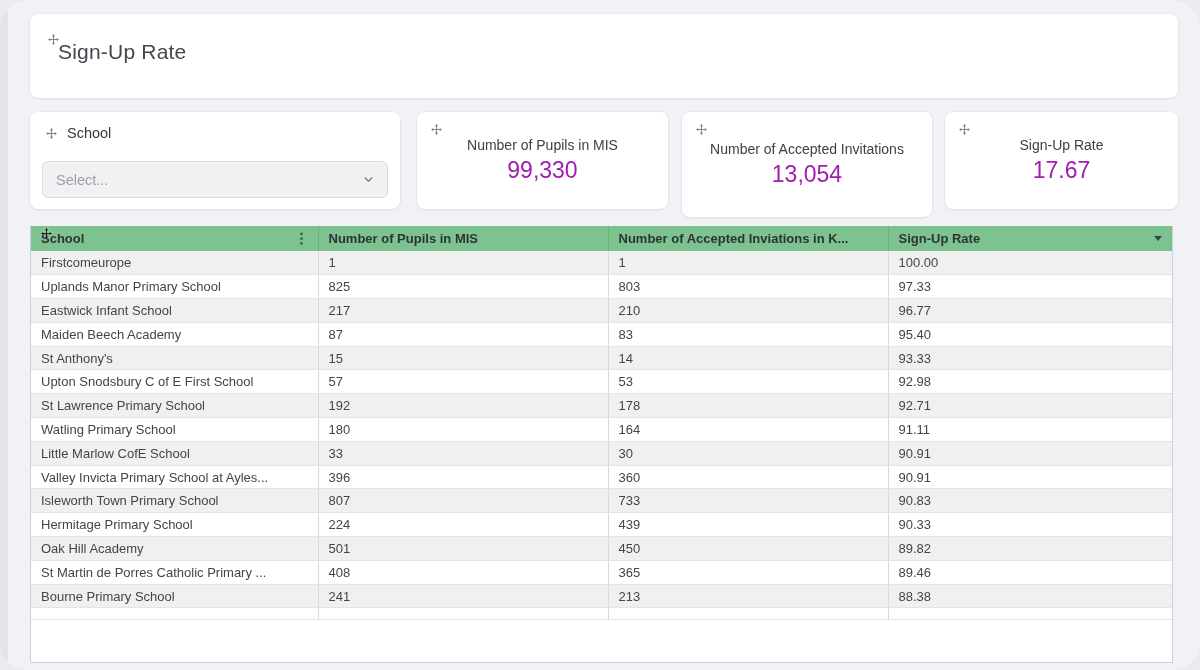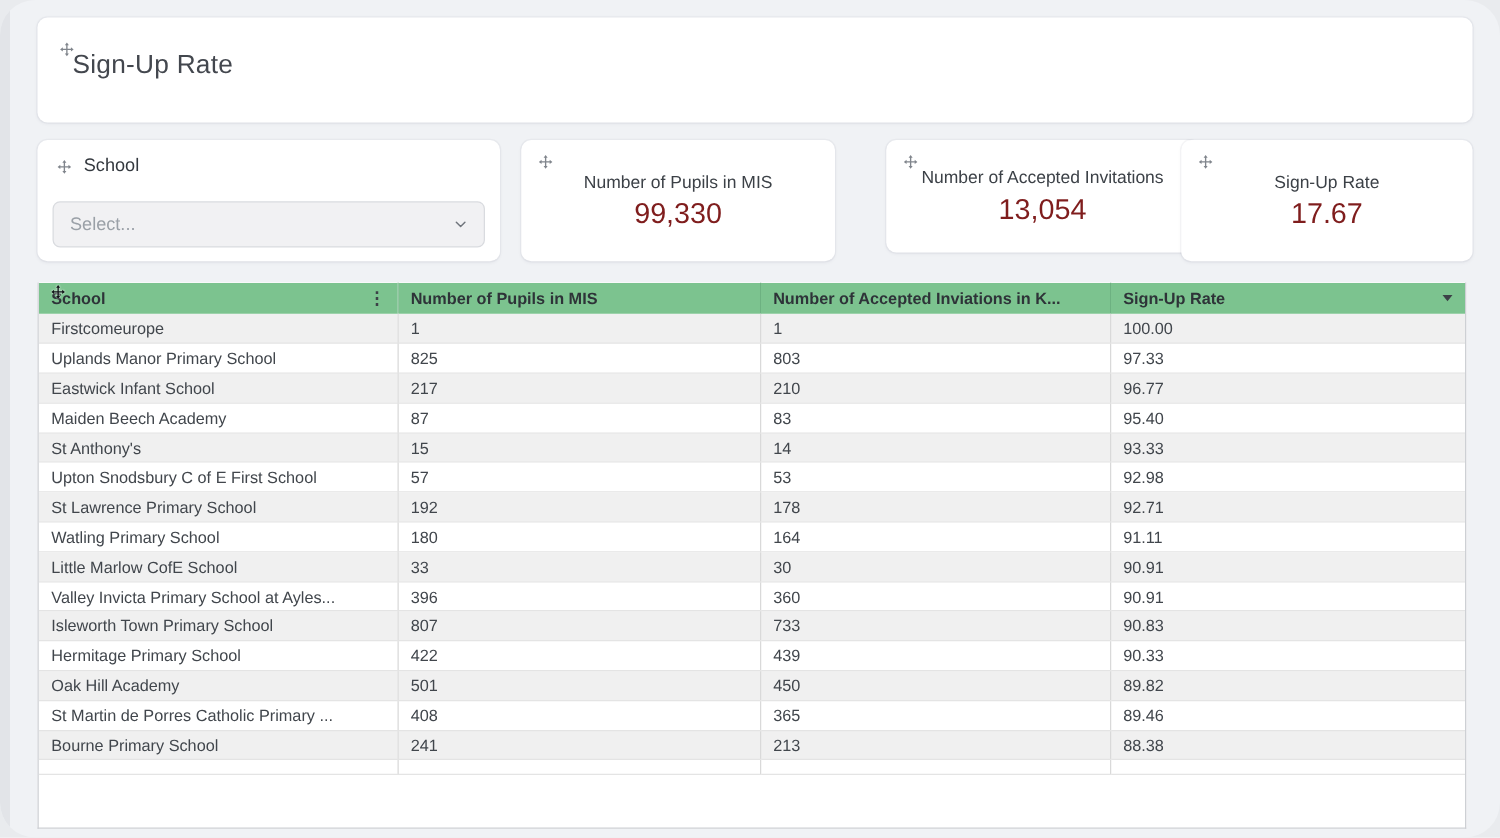--- a/index.html
+++ b/index.html
@@ -35,23 +35,23 @@
     padding:0 13px; cursor:pointer;
   }
   .select-placeholder { color:#9aa0a7; font-size:14.5px; }
   .chevron { width:11px; height:11px; color:#70757c; }
   .chevron svg { display:block; }
 
   
   .kpi { display:flex; flex-direction:column; align-items:center; justify-content:center; text-align:center; }
   .kpi .handle { left:13px; top:11px; }
   .kpi-label { font-size:14px; color:#3c4147; line-height:1.28; max-width:195px; }
-  .kpi-value { font-size:23px; color:#7f1d1d; margin-top:3px; }
+  .kpi-value { font-size:23px; color:#a21caf; margin-top:3px; }
   .kpi1 { left:417px; top:112px; width:251px; height:97px; }
-  .kpi2 { left:709px; top:112px; width:250px; height:90px; }
+  .kpi2 { left:682px; top:112px; width:250px; height:105px; }
   .kpi3 { left:945px; top:112px; width:233px; height:97px; }
 
   
   .table-wrap {
     position:absolute; left:30px; top:226px; width:1143px; height:437px;
     overflow:hidden; background:#ffffff; border:1px solid #cdd0d4; border-top:none;
   }
   table { border-collapse:collapse; table-layout:fixed; width:1142px; }
   th {
     background:#7cc38f; height:25px; text-align:left; padding:0 0 0 10px;
@@ -233,21 +233,21 @@
             <td>90.91</td>
           </tr>
           <tr>
             <td>Isleworth Town Primary School</td>
             <td>807</td>
             <td>733</td>
             <td>90.83</td>
           </tr>
           <tr>
             <td>Hermitage Primary School</td>
-            <td>422</td>
+            <td>224</td>
             <td>439</td>
             <td>90.33</td>
           </tr>
           <tr>
             <td>Oak Hill Academy</td>
             <td>501</td>
             <td>450</td>
             <td>89.82</td>
           </tr>
           <tr>

